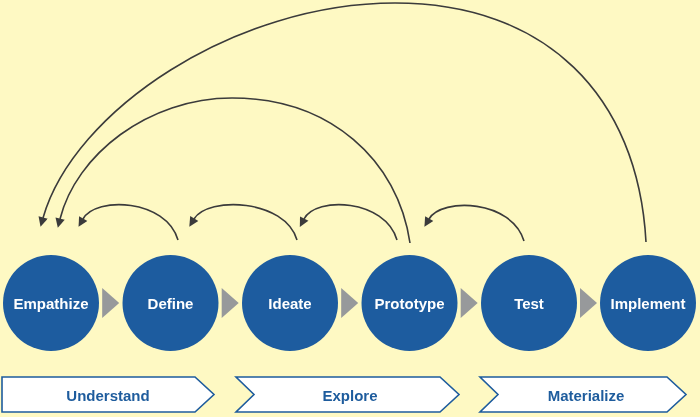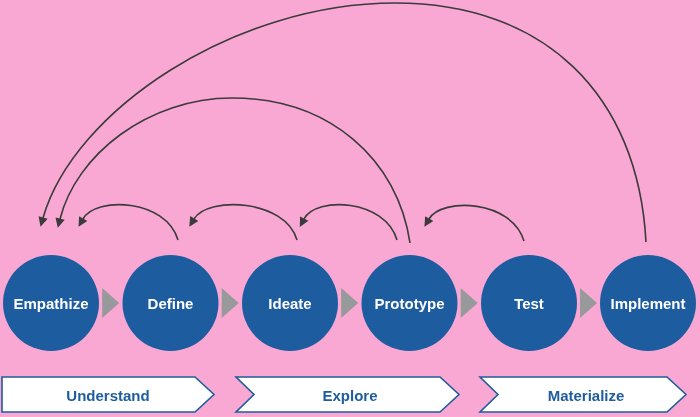--- a/index.html
+++ b/index.html
@@ -1,17 +1,17 @@
 <!DOCTYPE html>
 <html><head>
 <meta charset="utf-8">
 <style>
   html,body{margin:0;padding:0;background:#ffffff;}
   .stage-wrap{
-    width:700px;height:417px;position:relative;background:#f9a8d4;overflow:hidden;
+    width:700px;height:417px;position:relative;background:#fef9c3;overflow:hidden;
     font-family:"Liberation Sans", sans-serif;
   }
   svg text{font-family:"Liberation Sans", sans-serif;}
   .stage-label{font-size:15px;font-weight:bold;fill:#ffffff;}
   .phase-label{font-size:15px;font-weight:bold;fill:#1e5c9d;}
   .arc{fill:none;stroke:#3b3b3b;stroke-width:1.6;}
   .connector{fill:#97999b;stroke:none;}
   .banner{fill:#ffffff;stroke:#1e5c9d;stroke-width:1.6;stroke-linejoin:miter;}
   .stage-circle{stroke:none;}
 </style>

